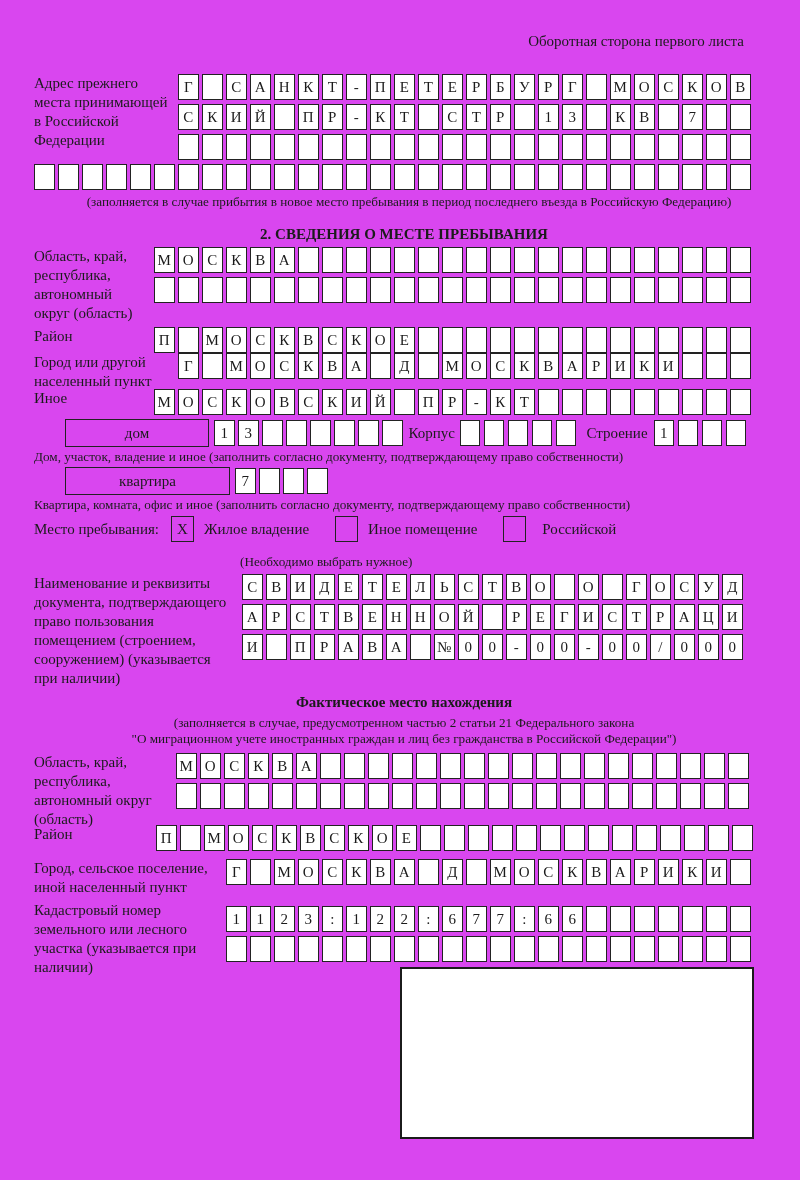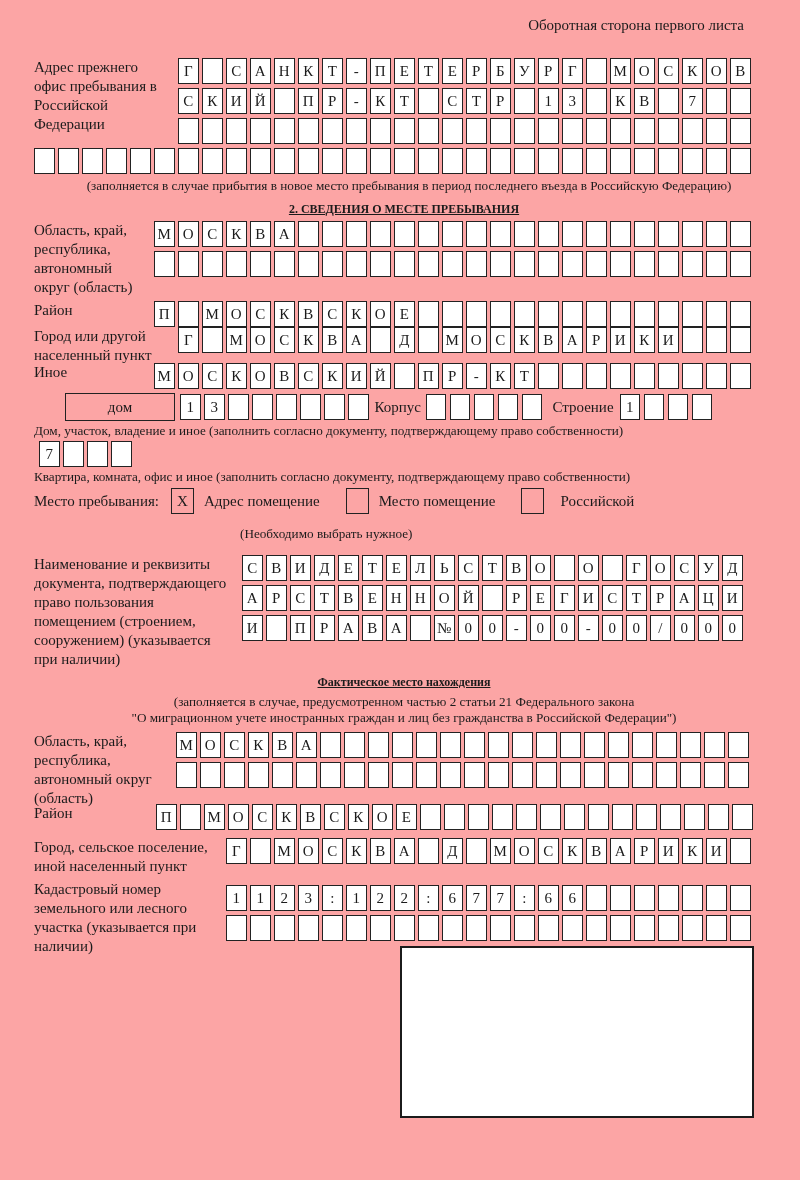--- a/index.html
+++ b/index.html
@@ -1,20 +1,20 @@
 <!DOCTYPE html>
 <html><head>
 <meta charset="utf-8">
 <style>
   html,body{margin:0;padding:0;background:#fff;}
   .page{
     width:800px;height:1180px;box-sizing:border-box;
-    background:#fca5a5;color:#1b1b1b;
+    background:#d946ef;color:#1b1b1b;
     font-family:"Liberation Serif","DejaVu Serif",serif;
-    padding:17px 0 0 34px;position:relative;overflow:hidden;
+    padding:33px 0 0 34px;position:relative;overflow:hidden;
   }
   .hdr{font-size:15px;text-align:right;padding-right:56px;margin-bottom:24px;}
   .row{display:flex;align-items:flex-start;margin-bottom:4px;}
   .lbl{font-size:15px;line-height:19px;flex:0 0 auto;padding-right:6px;box-sizing:border-box;}
   .gridcol{display:flex;flex-direction:column;}
   .grid{display:flex;gap:3.5px;margin-bottom:4px;}
   .c{
     box-sizing:border-box;flex:0 0 auto;width:20.5px;height:26px;
     border:1.7px solid #222;display:inline-flex;align-items:center;justify-content:center;
     font-size:15px;line-height:1;background:#fff;
@@ -23,33 +23,33 @@
     box-sizing:border-box;height:28px;border:1.6px solid #222;
     display:flex;align-items:center;justify-content:center;font-size:15px;
   }
   .cb{
     box-sizing:border-box;width:23px;height:26px;border:1.7px solid #222;
     display:inline-flex;align-items:center;justify-content:center;font-size:15px;
   }
   .note{font-size:13.2px;line-height:16px;}
   .center{text-align:center;}
   .bold{font-weight:bold;}
-  .sect-title{font-size:12px;margin:8px 0 4px 0;width:740px;text-decoration:underline;}
+  .sect-title{font-size:15px;margin:16px 0 4px 0;width:740px;}
   .inline-lbl{font-size:15px;line-height:26px;}
   .stampbox{box-sizing:border-box;width:354px;height:172px;border:2px solid #1b1b1b;background:#fff;}
 </style>
 </head>
 <body>
 
 <div class="page">
 
   <div class="hdr">Оборотная сторона первого листа</div>
 
   <div class="row" style="margin-bottom:0;">
-    <div class="lbl" style="flex-basis:144px;">Адрес прежнего офис пребывания в Российской Федерации</div>
+    <div class="lbl" style="flex-basis:144px;">Адрес прежнего места принимающей в Российской Федерации</div>
     <div class="gridcol">
       <div class="grid">
           <span class="c">Г</span>
           <span class="c"></span>
           <span class="c">С</span>
           <span class="c">А</span>
           <span class="c">Н</span>
           <span class="c">К</span>
           <span class="c">Т</span>
           <span class="c">-</span>
@@ -307,21 +307,21 @@
         <span class="c"></span>
         <span class="c"></span>
         <span class="c"></span>
         <span class="c"></span>
         <span class="c"></span>
         <span class="c"></span>
       </div>
   </div>
 
   <div class="row" style="margin-top:-4px;margin-bottom:2px;align-items:center;">
-    <div class="widebox" style="width:110px;margin-left:31px;">дом</div>
+    <div class="widebox" style="width:144px;margin-left:31px;">дом</div>
     <div class="grid" style="margin:0 0 0 5px;">
         <span class="c">1</span>
         <span class="c">3</span>
         <span class="c"></span>
         <span class="c"></span>
         <span class="c"></span>
         <span class="c"></span>
         <span class="c"></span>
         <span class="c"></span>
       </div>
@@ -337,39 +337,40 @@
     <div class="grid" style="margin:0 0 0 6px;">
         <span class="c">1</span>
         <span class="c"></span>
         <span class="c"></span>
         <span class="c"></span>
       </div>
   </div>
   <div class="note" style="margin-bottom:2px;">Дом, участок, владение и иное (заполнить согласно документу, подтверждающему право собственности)</div>
 
   <div class="row" style="margin-bottom:2px;align-items:center;">
+    <div class="widebox" style="width:165px;margin-left:31px;">квартира</div>
     <div class="grid" style="margin:0 0 0 5px;">
         <span class="c">7</span>
         <span class="c"></span>
         <span class="c"></span>
         <span class="c"></span>
       </div>
   </div>
   <div class="note" style="margin-bottom:3px;">Квартира, комната, офис и иное (заполнить согласно документу, подтверждающему право собственности)</div>
 
   <div class="row" style="align-items:center;margin-bottom:12px;">
     <div class="inline-lbl">Место пребывания:</div>
     <span class="cb" style="margin-left:12px;">X</span>
-    <div class="inline-lbl" style="margin-left:10px;">Адрес помещение</div>
+    <div class="inline-lbl" style="margin-left:10px;">Жилое владение</div>
     <span class="cb" style="margin-left:26px;"></span>
-    <div class="inline-lbl" style="margin-left:10px;">Место помещение</div>
+    <div class="inline-lbl" style="margin-left:10px;">Иное помещение</div>
     <span class="cb" style="margin-left:26px;"></span>
     <div class="inline-lbl" style="margin-left:16px;">Российской</div>
   </div>
-  <div class="note" style="margin-left:206px;margin-bottom:13px;">(Необходимо выбрать нужное)</div>
+  <div class="note" style="margin-left:206px;margin-bottom:4px;">(Необходимо выбрать нужное)</div>
 
   <div class="row" style="margin-bottom:0;">
     <div class="lbl" style="flex-basis:208px;">Наименование и реквизиты документа, подтверждающего право пользования помещением (строением, сооружением) (указывается при наличии)</div>
     <div class="gridcol">
       <div class="grid">
           <span class="c">С</span>
           <span class="c">В</span>
           <span class="c">И</span>
           <span class="c">Д</span>
           <span class="c">Е</span>

